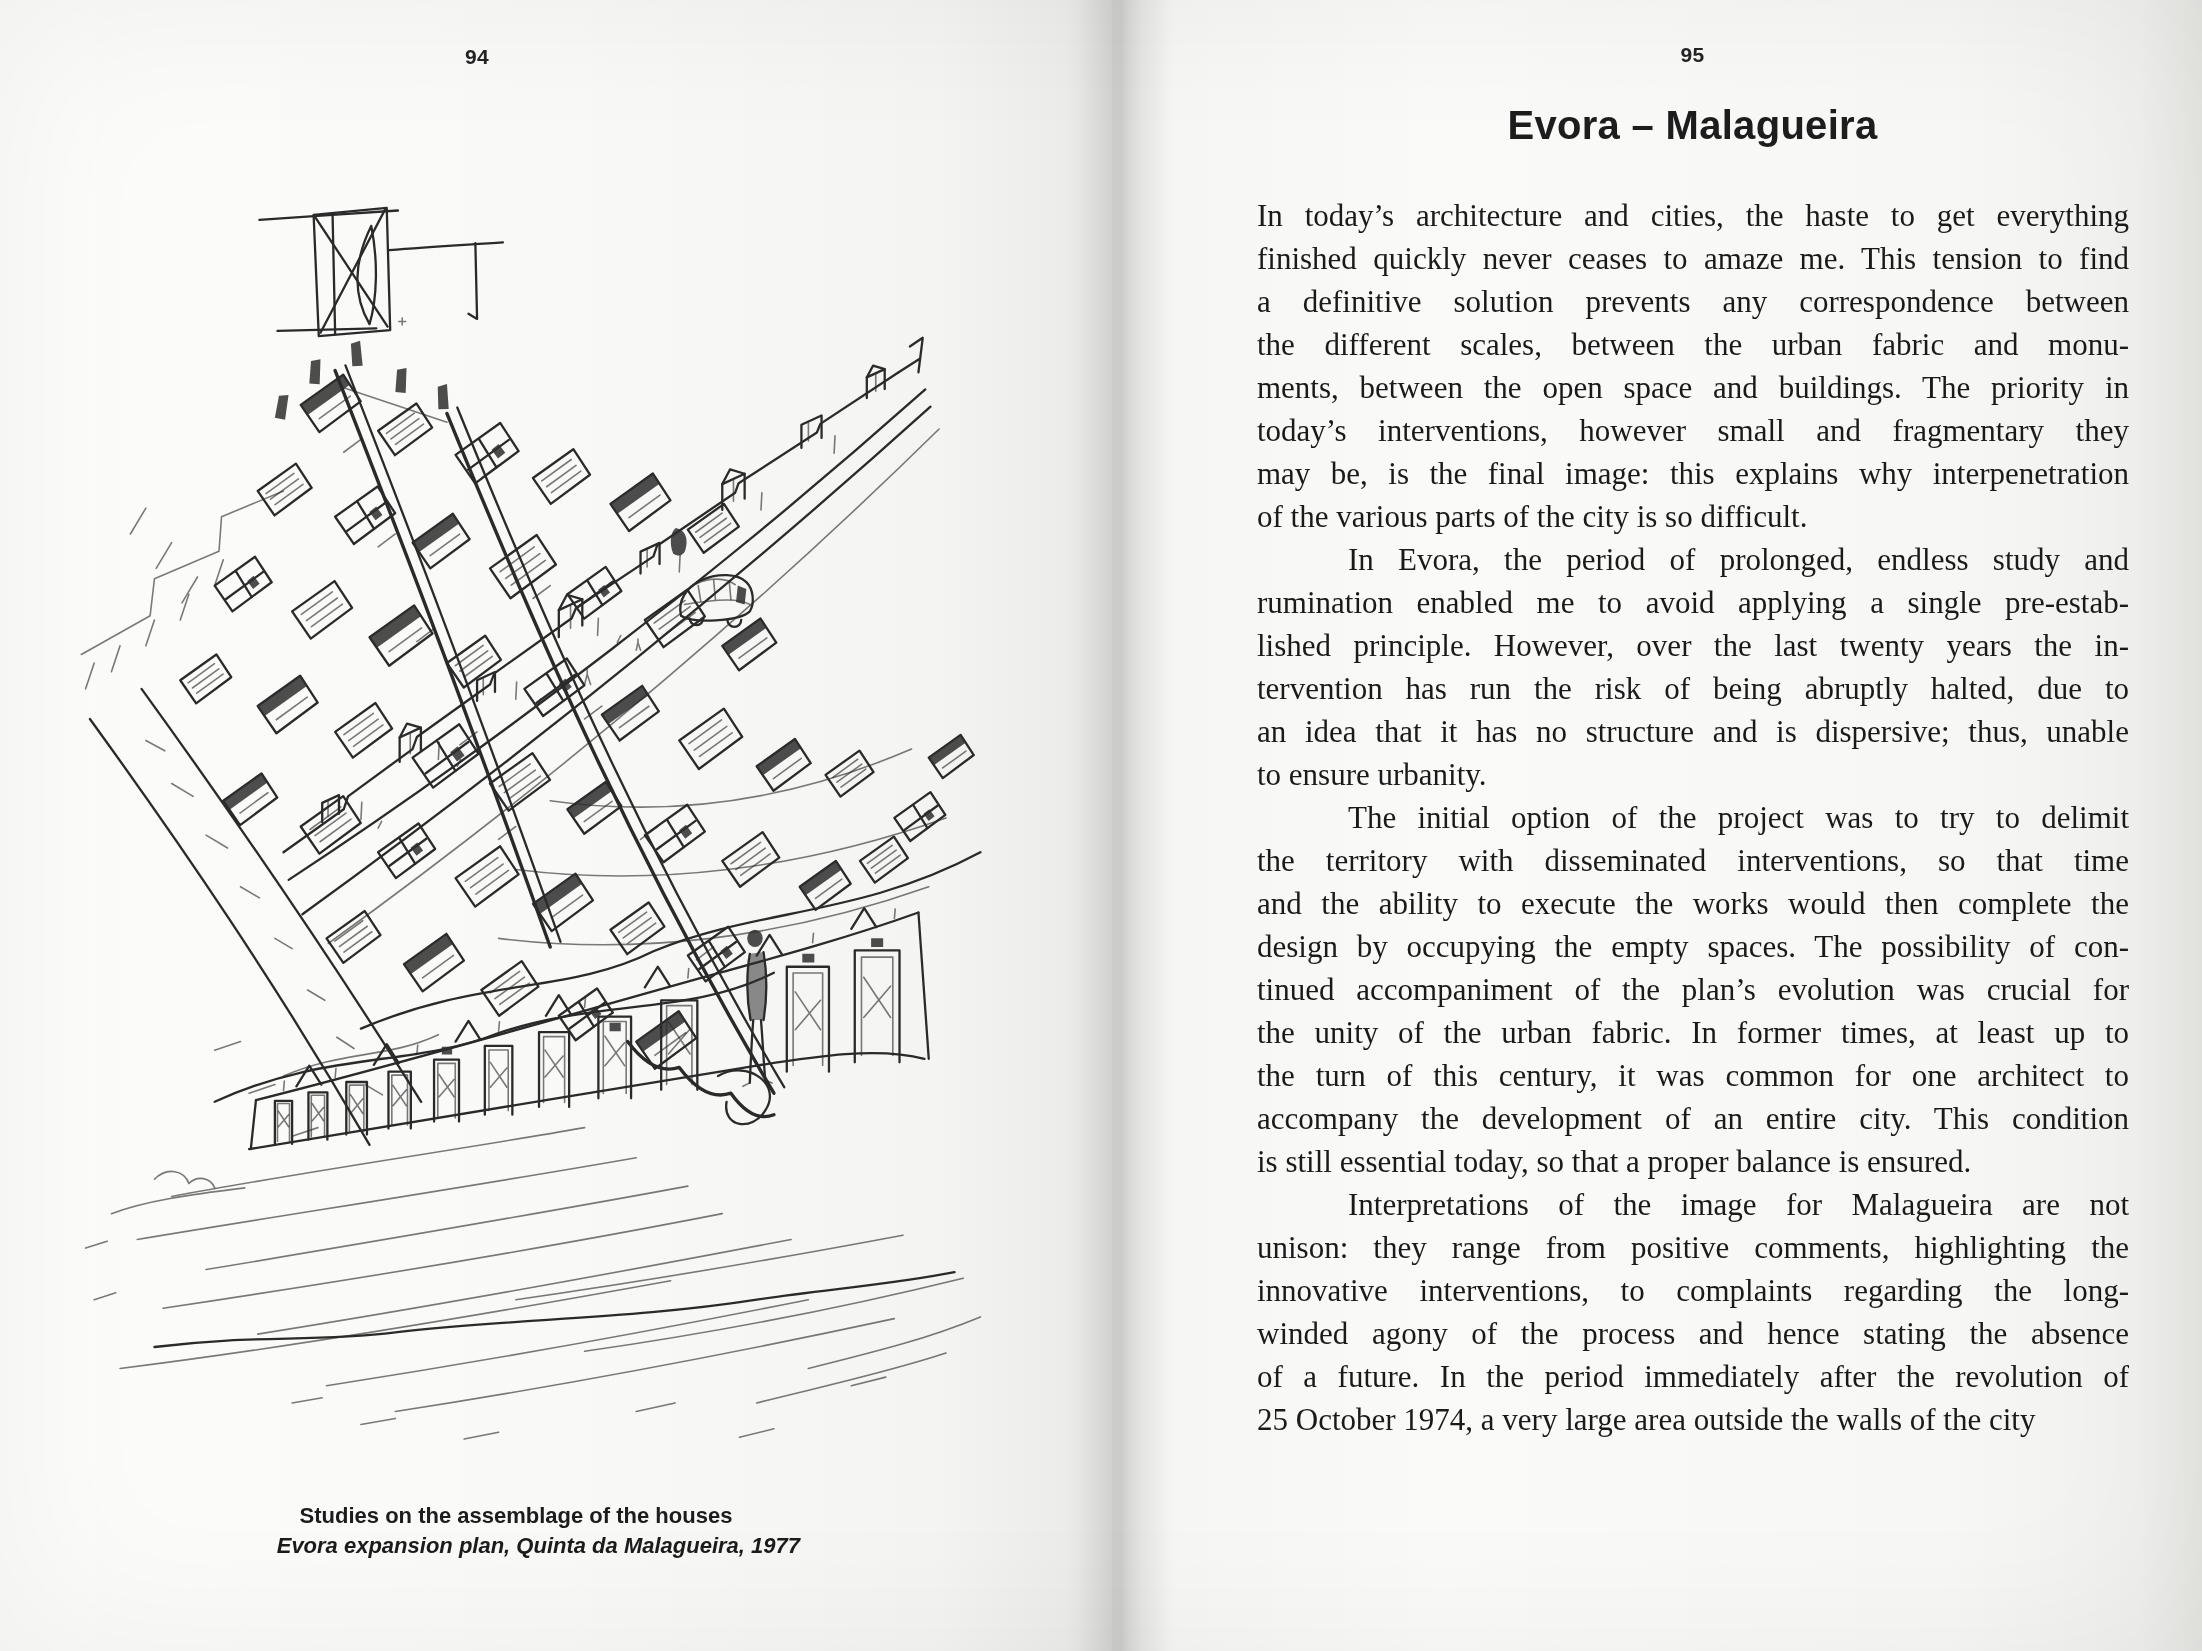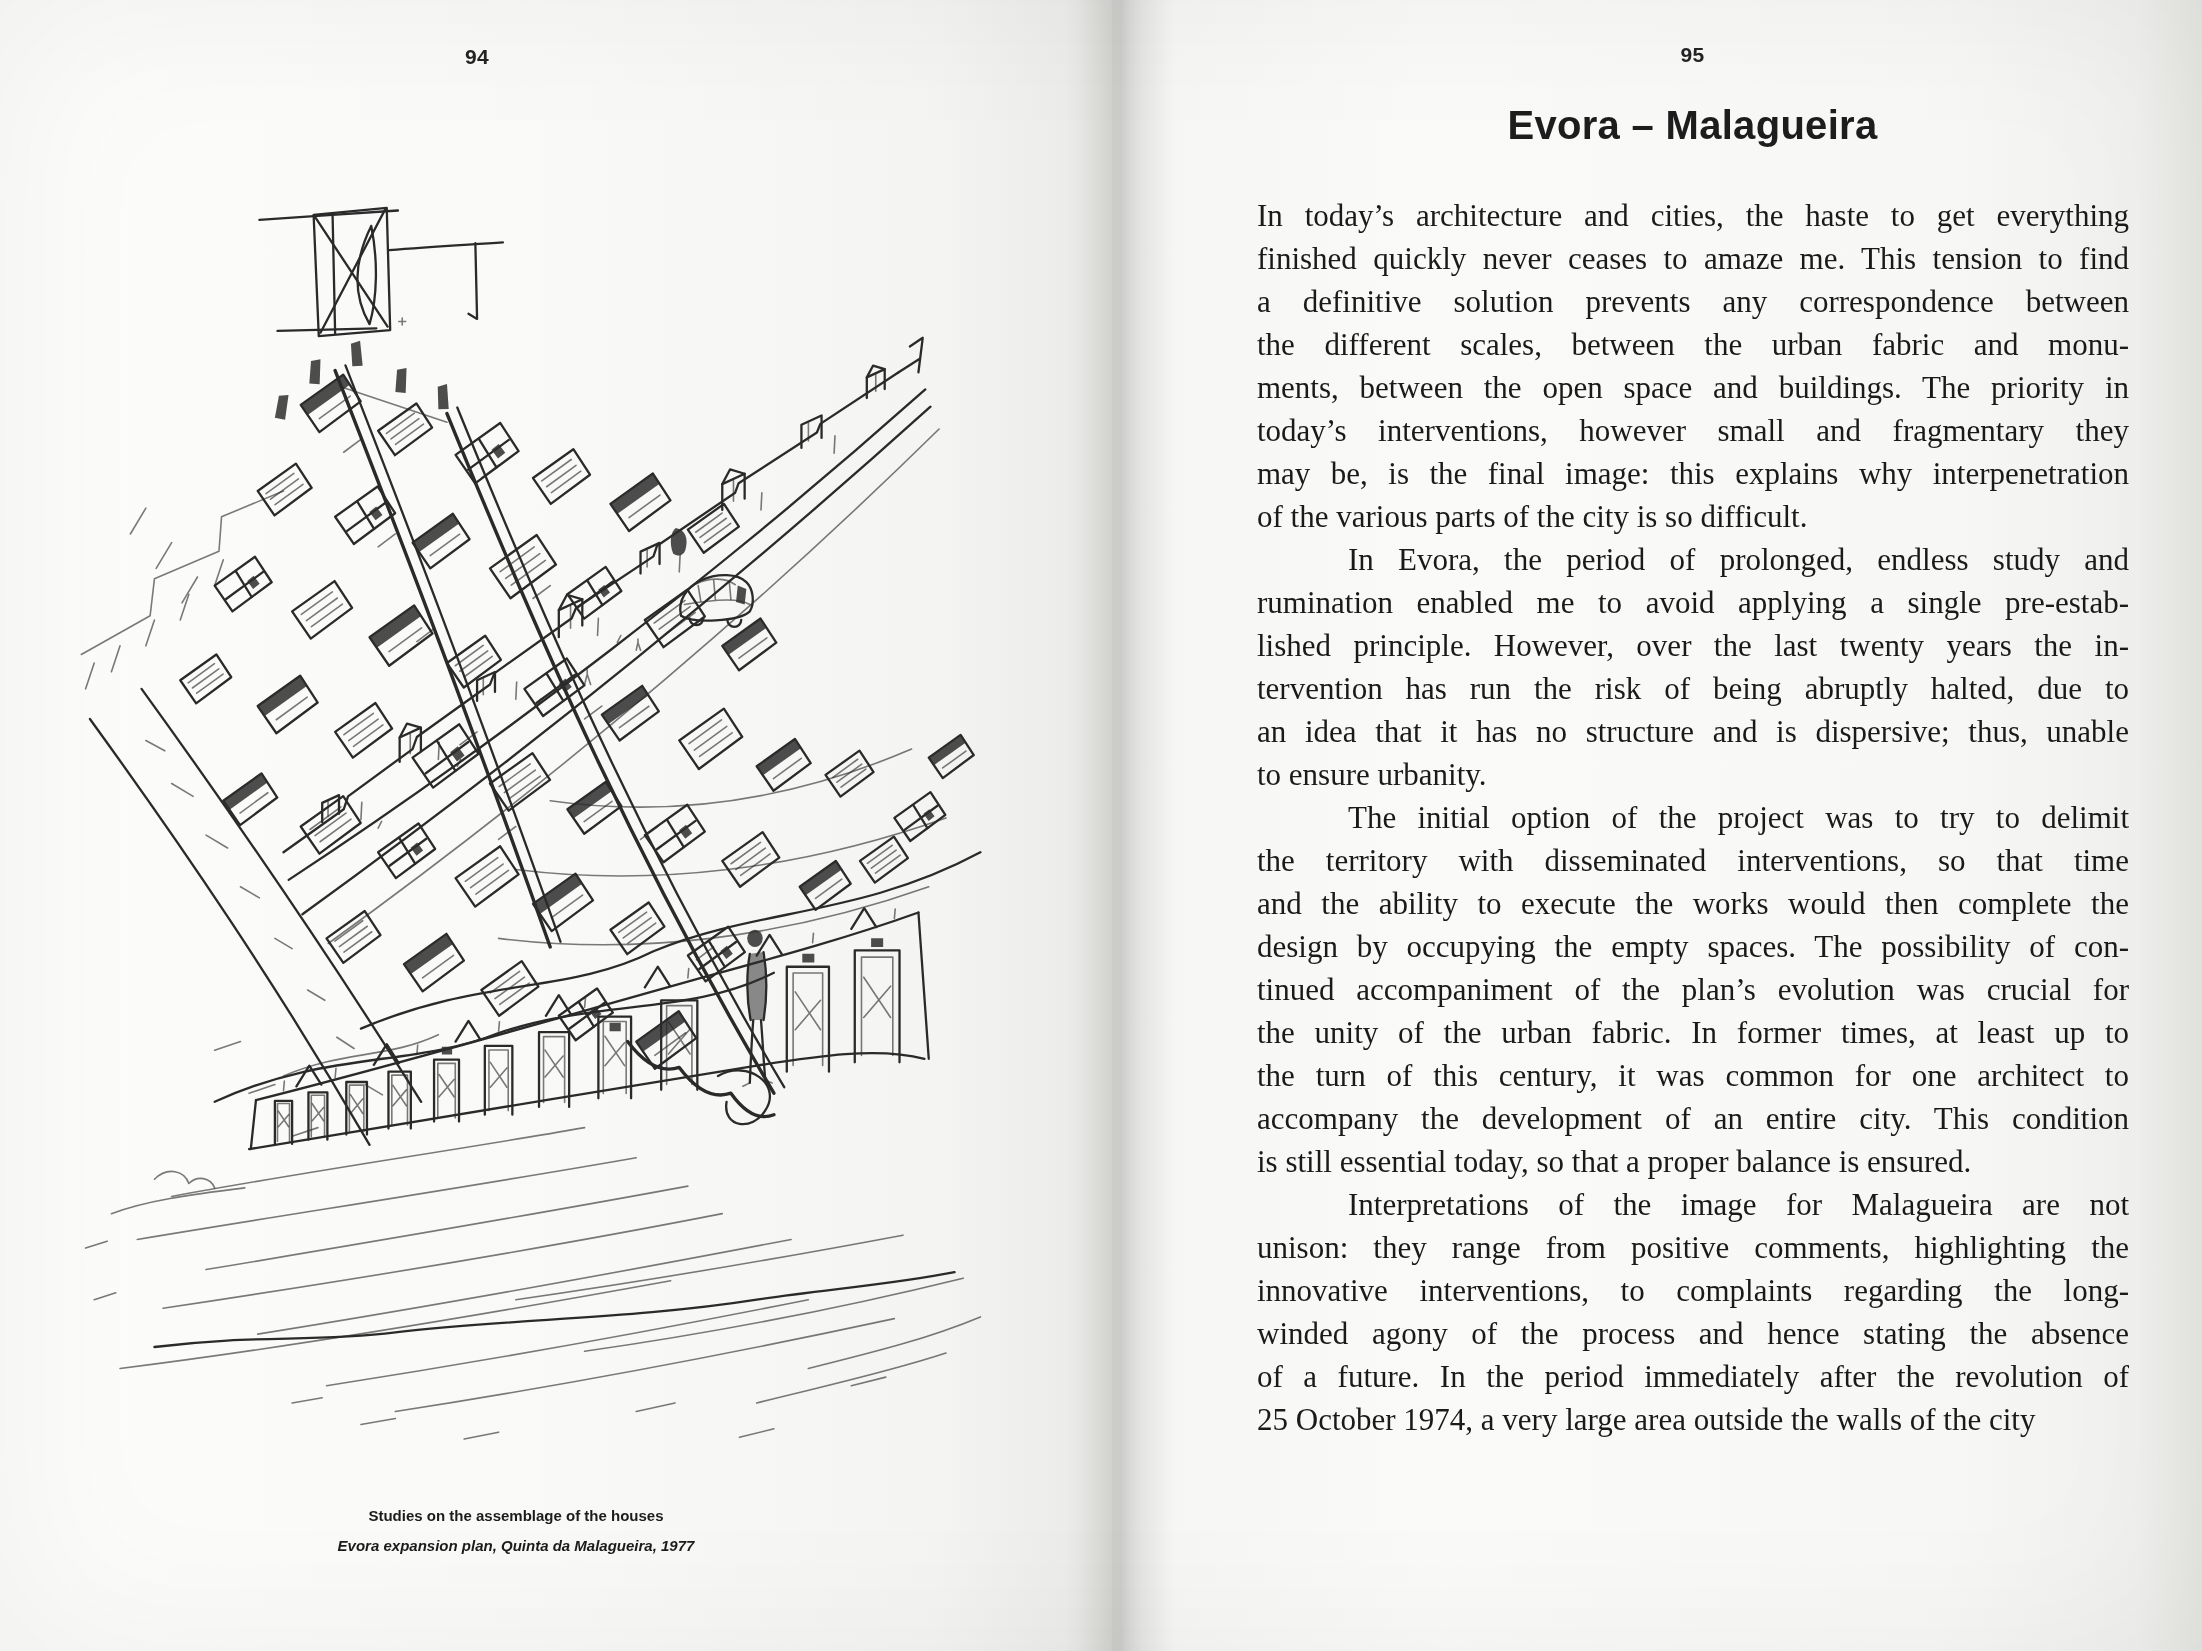--- a/index.html
+++ b/index.html
@@ -12,22 +12,22 @@
     background:linear-gradient(90deg,rgba(0,0,0,0) 0%,rgba(0,0,0,.06) 42%,rgba(10,10,10,.11) 52%,rgba(0,0,0,.04) 72%,rgba(0,0,0,0) 100%);}
   .vignette{position:absolute;inset:0;pointer-events:none;box-shadow:inset 0 0 172px rgba(0,0,0,.05);}
   .pagenum{position:absolute;font-size:21px;font-weight:700;color:#242424;letter-spacing:0.4px;}
   .pn-left{left:465px;top:45px;}
   .pn-right{left:146px;top:43px;width:869px;text-align:center;}
   .rp-head{position:absolute;left:146px;top:103px;width:869px;text-align:center;font-size:40px;font-weight:700;color:#1d1d1d;letter-spacing:0.3px;}
   .body-text{position:absolute;left:145px;top:194px;width:872px;font-family:"Liberation Serif",serif;font-size:31px;line-height:43px;color:#1a1a1a;}
   .bl{text-align:justify;text-align-last:justify;height:43px;overflow:hidden;}
   .bl.first{padding-left:91px;}
   .bl.last{text-align-last:left;}
-  .caption{position:absolute;left:232px;top:1501px;width:568px;text-align:center;color:#1c1c1c;font-size:15px;line-height:30px;font-weight:600;}
-  .caption .c2{font-style:italic;}
+  .caption{position:absolute;left:232px;top:1501px;width:568px;text-align:center;color:#1c1c1c;font-size:22px;line-height:30px;font-weight:600;}
+  .caption .c2{font-style:italic;text-align:right;}
   #sketch{position:absolute;left:34px;top:181px;width:998px;height:1291px;
     stroke:#2a2a2a;fill:none;stroke-width:2.3;stroke-linecap:round;stroke-linejoin:round;}
   #sketch path, #sketch use{vector-effect:non-scaling-stroke;}
   #sketch .lt{stroke-width:1.6;opacity:.62;}
   #sketch .hv{stroke-width:3.4;}
   #sketch .dk{fill:#2e2e2e;stroke:none;opacity:.85;}
   #sketch .dkl{fill:#2e2e2e;stroke:none;opacity:.55;}
 </style>
 </head>
 <body>

